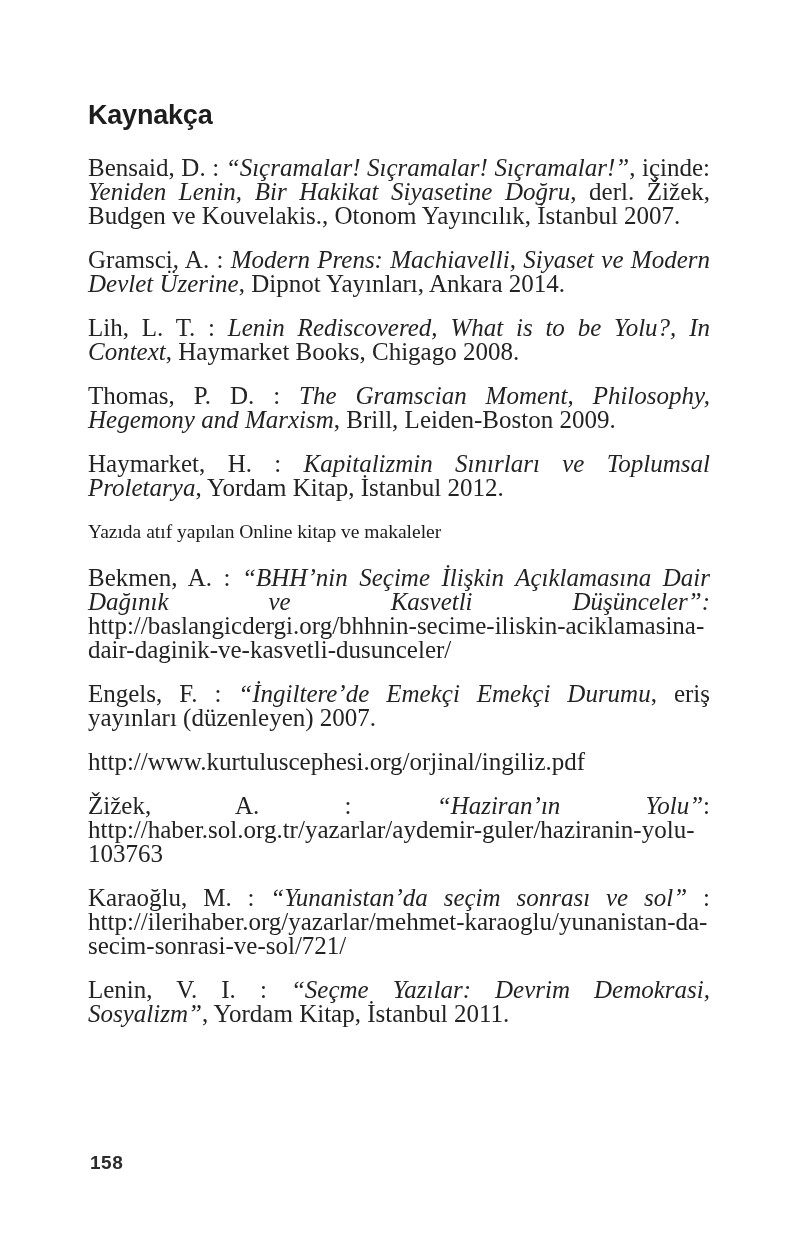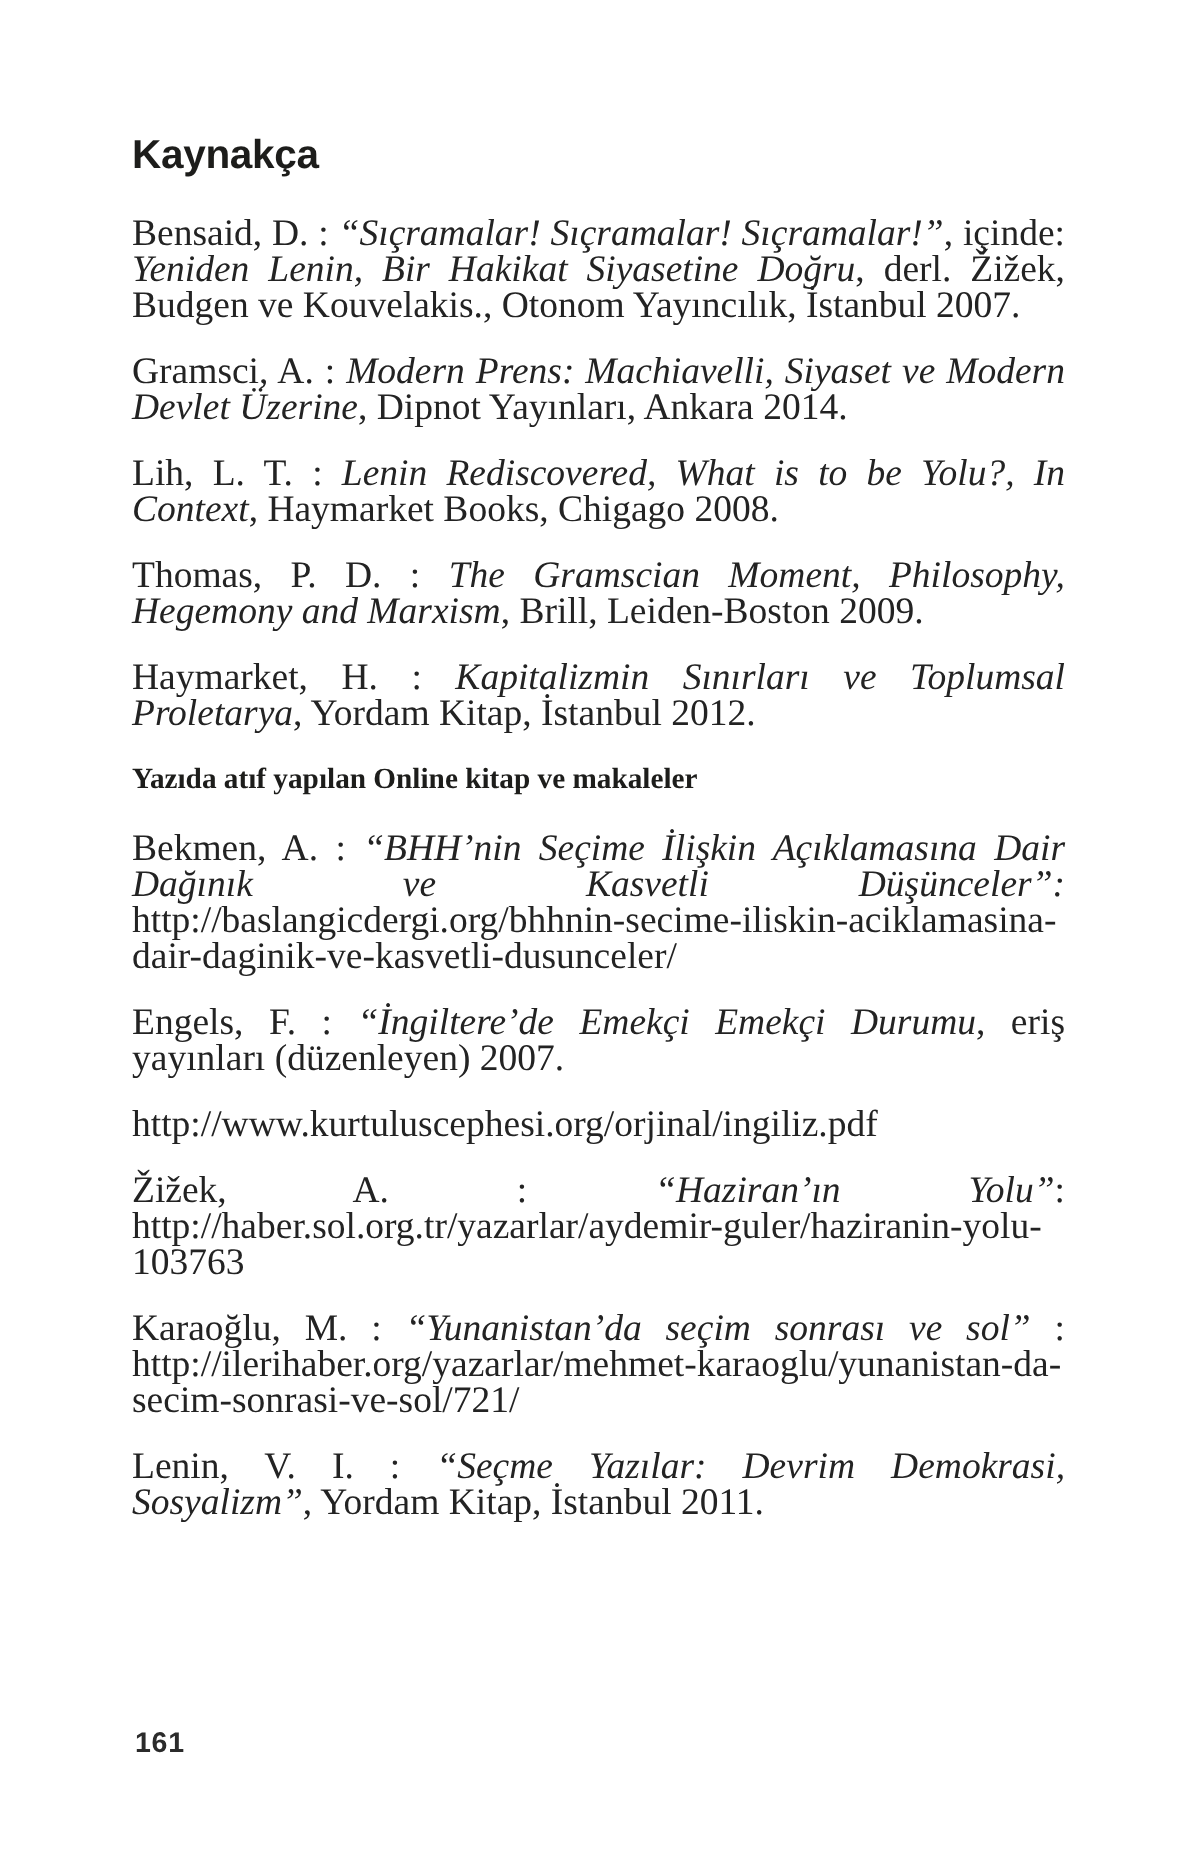--- a/index.html
+++ b/index.html
@@ -12,21 +12,21 @@
     width: 798px;
     height: 1241px;
     background: #ffffff;
     overflow: hidden;
     font-family: "Liberation Serif", serif;
     color: #232323;
   }
   .content {
     position: absolute;
     left: 88px;
-    top: 88px;
+    top: 100px;
     width: 622px;
   }
   h1.page-title {
     font-family: "Liberation Sans", sans-serif;
     font-weight: 700;
     font-size: 27px;
     line-height: 30px;
     letter-spacing: -0.2px;
     color: #1d1d1b;
     margin: 0 0 26px 0;
@@ -37,21 +37,21 @@
     text-align: justify;
     margin: 0 0 20px 0;
     overflow-wrap: anywhere;
     color: #232323;
   }
   .ref .it {
     font-style: italic;
   }
   h2.section-heading {
     font-family: "Liberation Serif", serif;
-    font-weight: 700;
+    font-weight: 400;
     font-size: 19.5px;
     line-height: 24px;
     color: #1d1d1b;
     margin: 0 0 22px 0;
   }
   .page-number {
     position: absolute;
     left: 90px;
     top: 1152px;
     font-family: "Liberation Sans", sans-serif;
@@ -75,14 +75,14 @@
         <p class="ref"><span class="rm">Haymarket, H. : </span><span class="it">Kapitalizmin Sınırları ve Toplumsal Proletarya</span><span class="rm">, Yordam Kitap, İstanbul 2012.</span></p>
         <h2 class="section-heading">Yazıda atıf yapılan Online kitap ve makaleler</h2>
         <p class="ref"><span class="rm">Bekmen, A. : </span><span class="it">“BHH’nin Seçime İlişkin Açıklamasına Dair Dağınık ve Kasvetli Düşünceler”:</span><span class="rm"> http://baslangicdergi.org/bhhnin-secime-iliskin-aciklamasina-dair-daginik-ve-kasvetli-dusunceler/</span></p>
         <p class="ref"><span class="rm">Engels, F. : </span><span class="it">“İngiltere’de Emekçi Emekçi Durumu</span><span class="rm">, eriş yayınları (düzenleyen) 2007.</span></p>
         <p class="ref"><span class="rm">http://www.kurtuluscephesi.org/orjinal/ingiliz.pdf</span></p>
         <p class="ref"><span class="rm">Žižek, A. : </span><span class="it">“Haziran’ın Yolu”</span><span class="rm">: http://haber.sol.org.tr/yazarlar/aydemir-guler/haziranin-yolu-103763</span></p>
         <p class="ref"><span class="rm">Karaoğlu, M. : </span><span class="it">“Yunanistan’da seçim sonrası ve sol”</span><span class="rm"> : http://ilerihaber.org/yazarlar/mehmet-karaoglu/yunanistan-da-secim-sonrasi-ve-sol/721/</span></p>
         <p class="ref"><span class="rm">Lenin, V. I. : </span><span class="it">“Seçme Yazılar: Devrim Demokrasi, Sosyalizm”</span><span class="rm">, Yordam Kitap, İstanbul 2011.</span></p>
       </main>
   </div>
-  <div class="page-number">161</div>
+  <div class="page-number">158</div>
 </div>
 
 </body></html>

